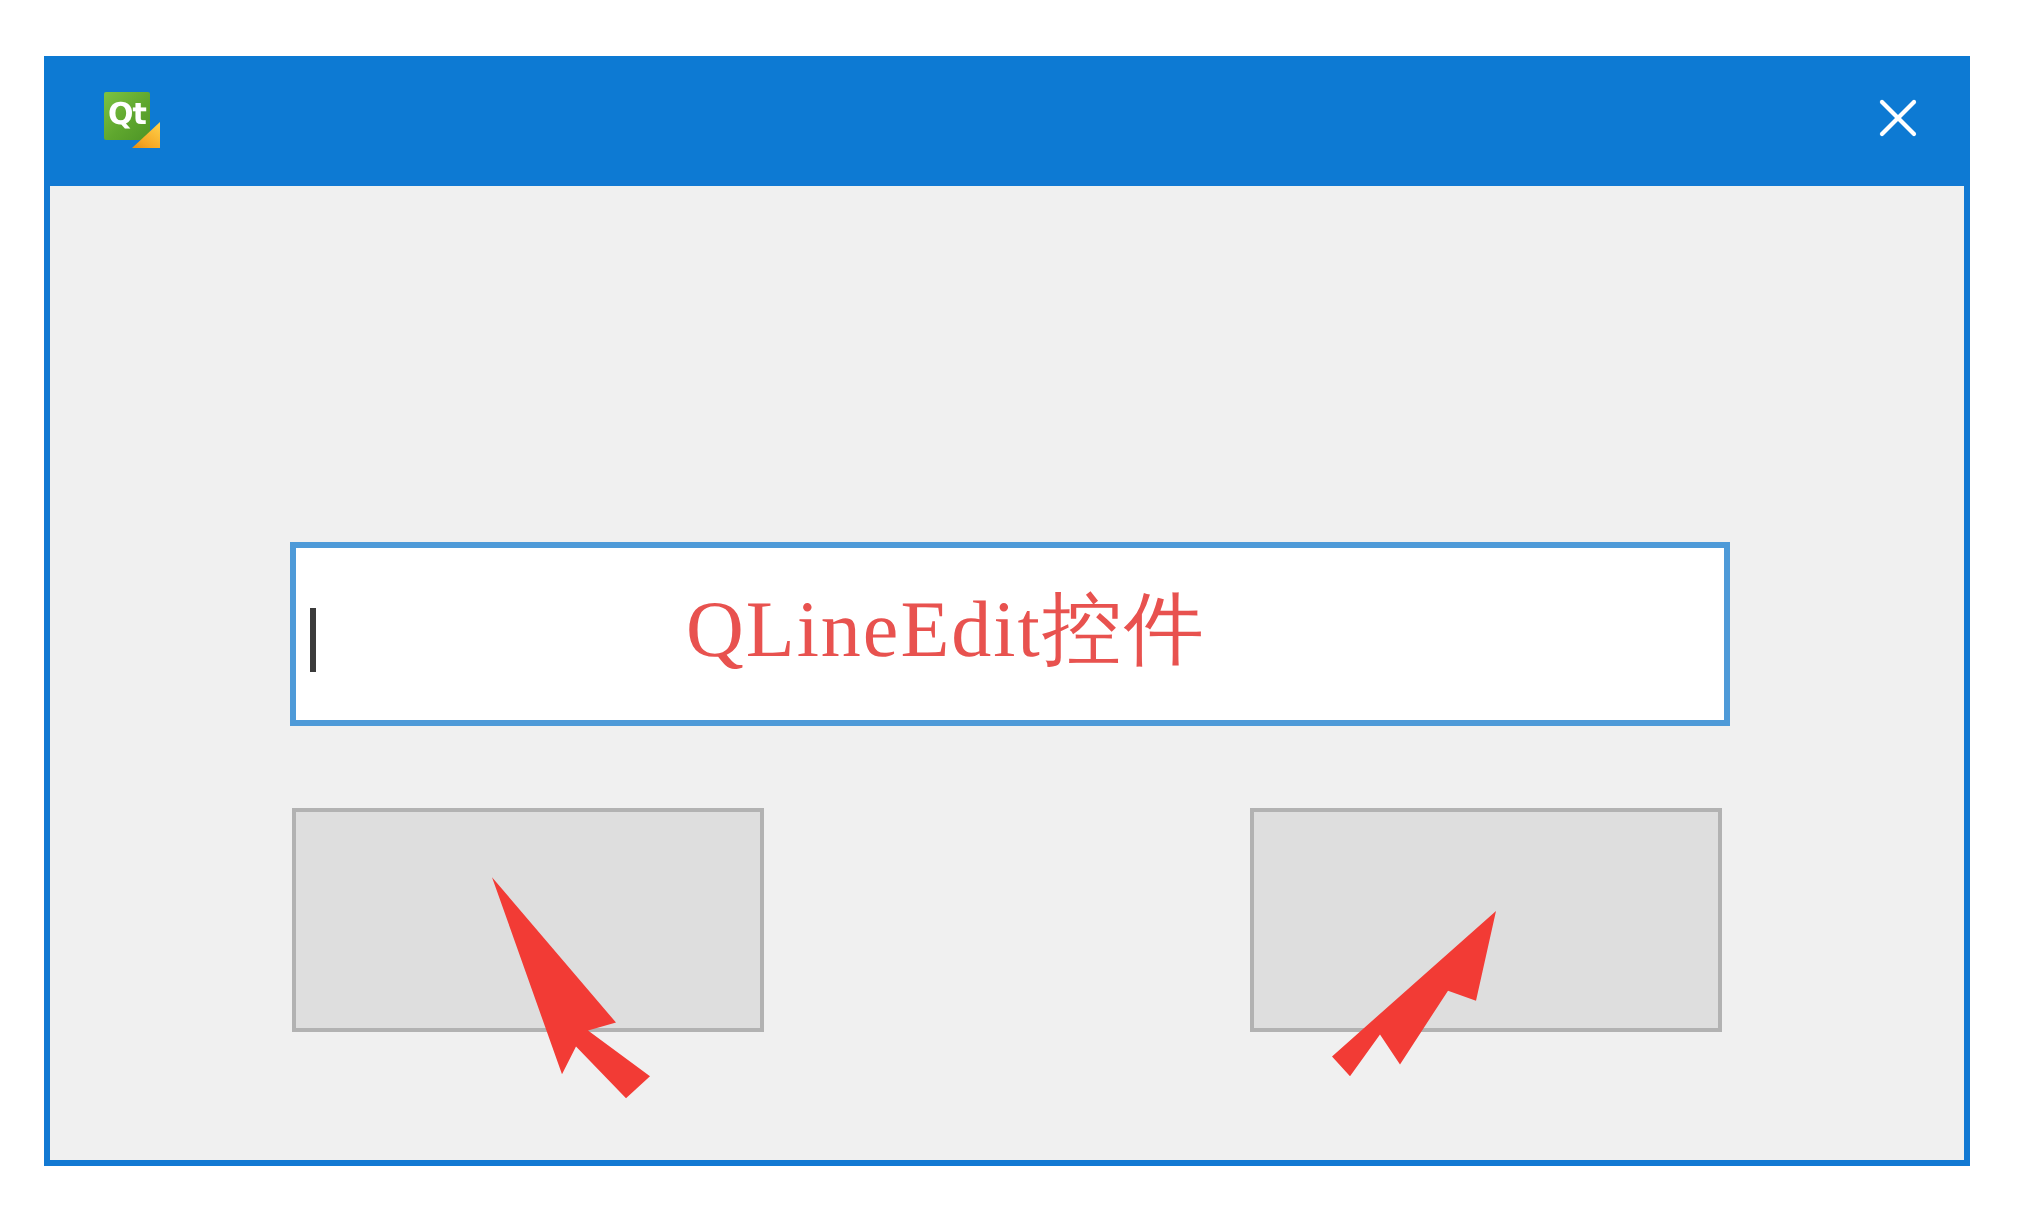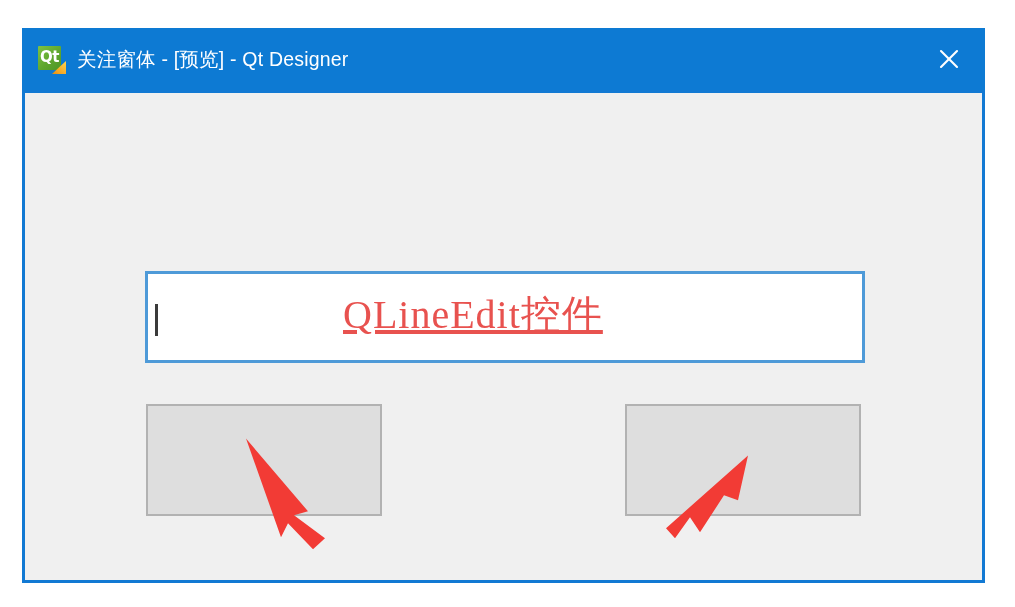--- a/index.html
+++ b/index.html
@@ -37,21 +37,21 @@
     position: relative;
     height: 62px;
     background: #0d7ad3;
     display: flex;
     align-items: center;
     flex: 0 0 auto;
   }
 
   .app-icon {
     position: relative;
-    margin-left: 14px;
+    margin-left: 28px;
     width: 28px;
     height: 28px;
     flex: 0 0 auto;
   }
   .app-icon .qt-square {
     position: absolute;
     left: 2px;
     top: 1px;
     width: 23px;
     height: 24px;
@@ -165,21 +165,20 @@
     color: #e8524f;
     font-family: "Liberation Serif", "DejaVu Serif", serif;
     white-space: nowrap;
     user-select: none;
   }
   .anno-lineedit {
     left: 318px;
     top: 194px;
     font-size: 40px;
     letter-spacing: 1px;
-    text-decoration: underline;
   }
   .anno-pushbutton {
     left: 266px;
     top: 422px;
     font-size: 40px;
     letter-spacing: 1px;
   }
 
   .arrow-svg {
     position: absolute;
@@ -197,21 +196,20 @@
 
   <div class="window">
 
     <div class="titlebar">
 
       <div class="app-icon">
         <div class="qt-square">Qt</div>
         <div class="qt-swoosh"></div>
       </div>
 
-      <div class="title-text">关注窗体 - [预览] - Qt Designer</div>
 
       <div class="close-button">
         <svg width="26" height="26" viewBox="0 0 26 26" aria-hidden="true">
           <line x1="5" y1="5" x2="21" y2="21" stroke="#ffffff" stroke-width="2.1" stroke-linecap="round"></line>
           <line x1="21" y1="5" x2="5" y2="21" stroke="#ffffff" stroke-width="2.1" stroke-linecap="round"></line>
         </svg>
       </div>
 
     </div>
 

